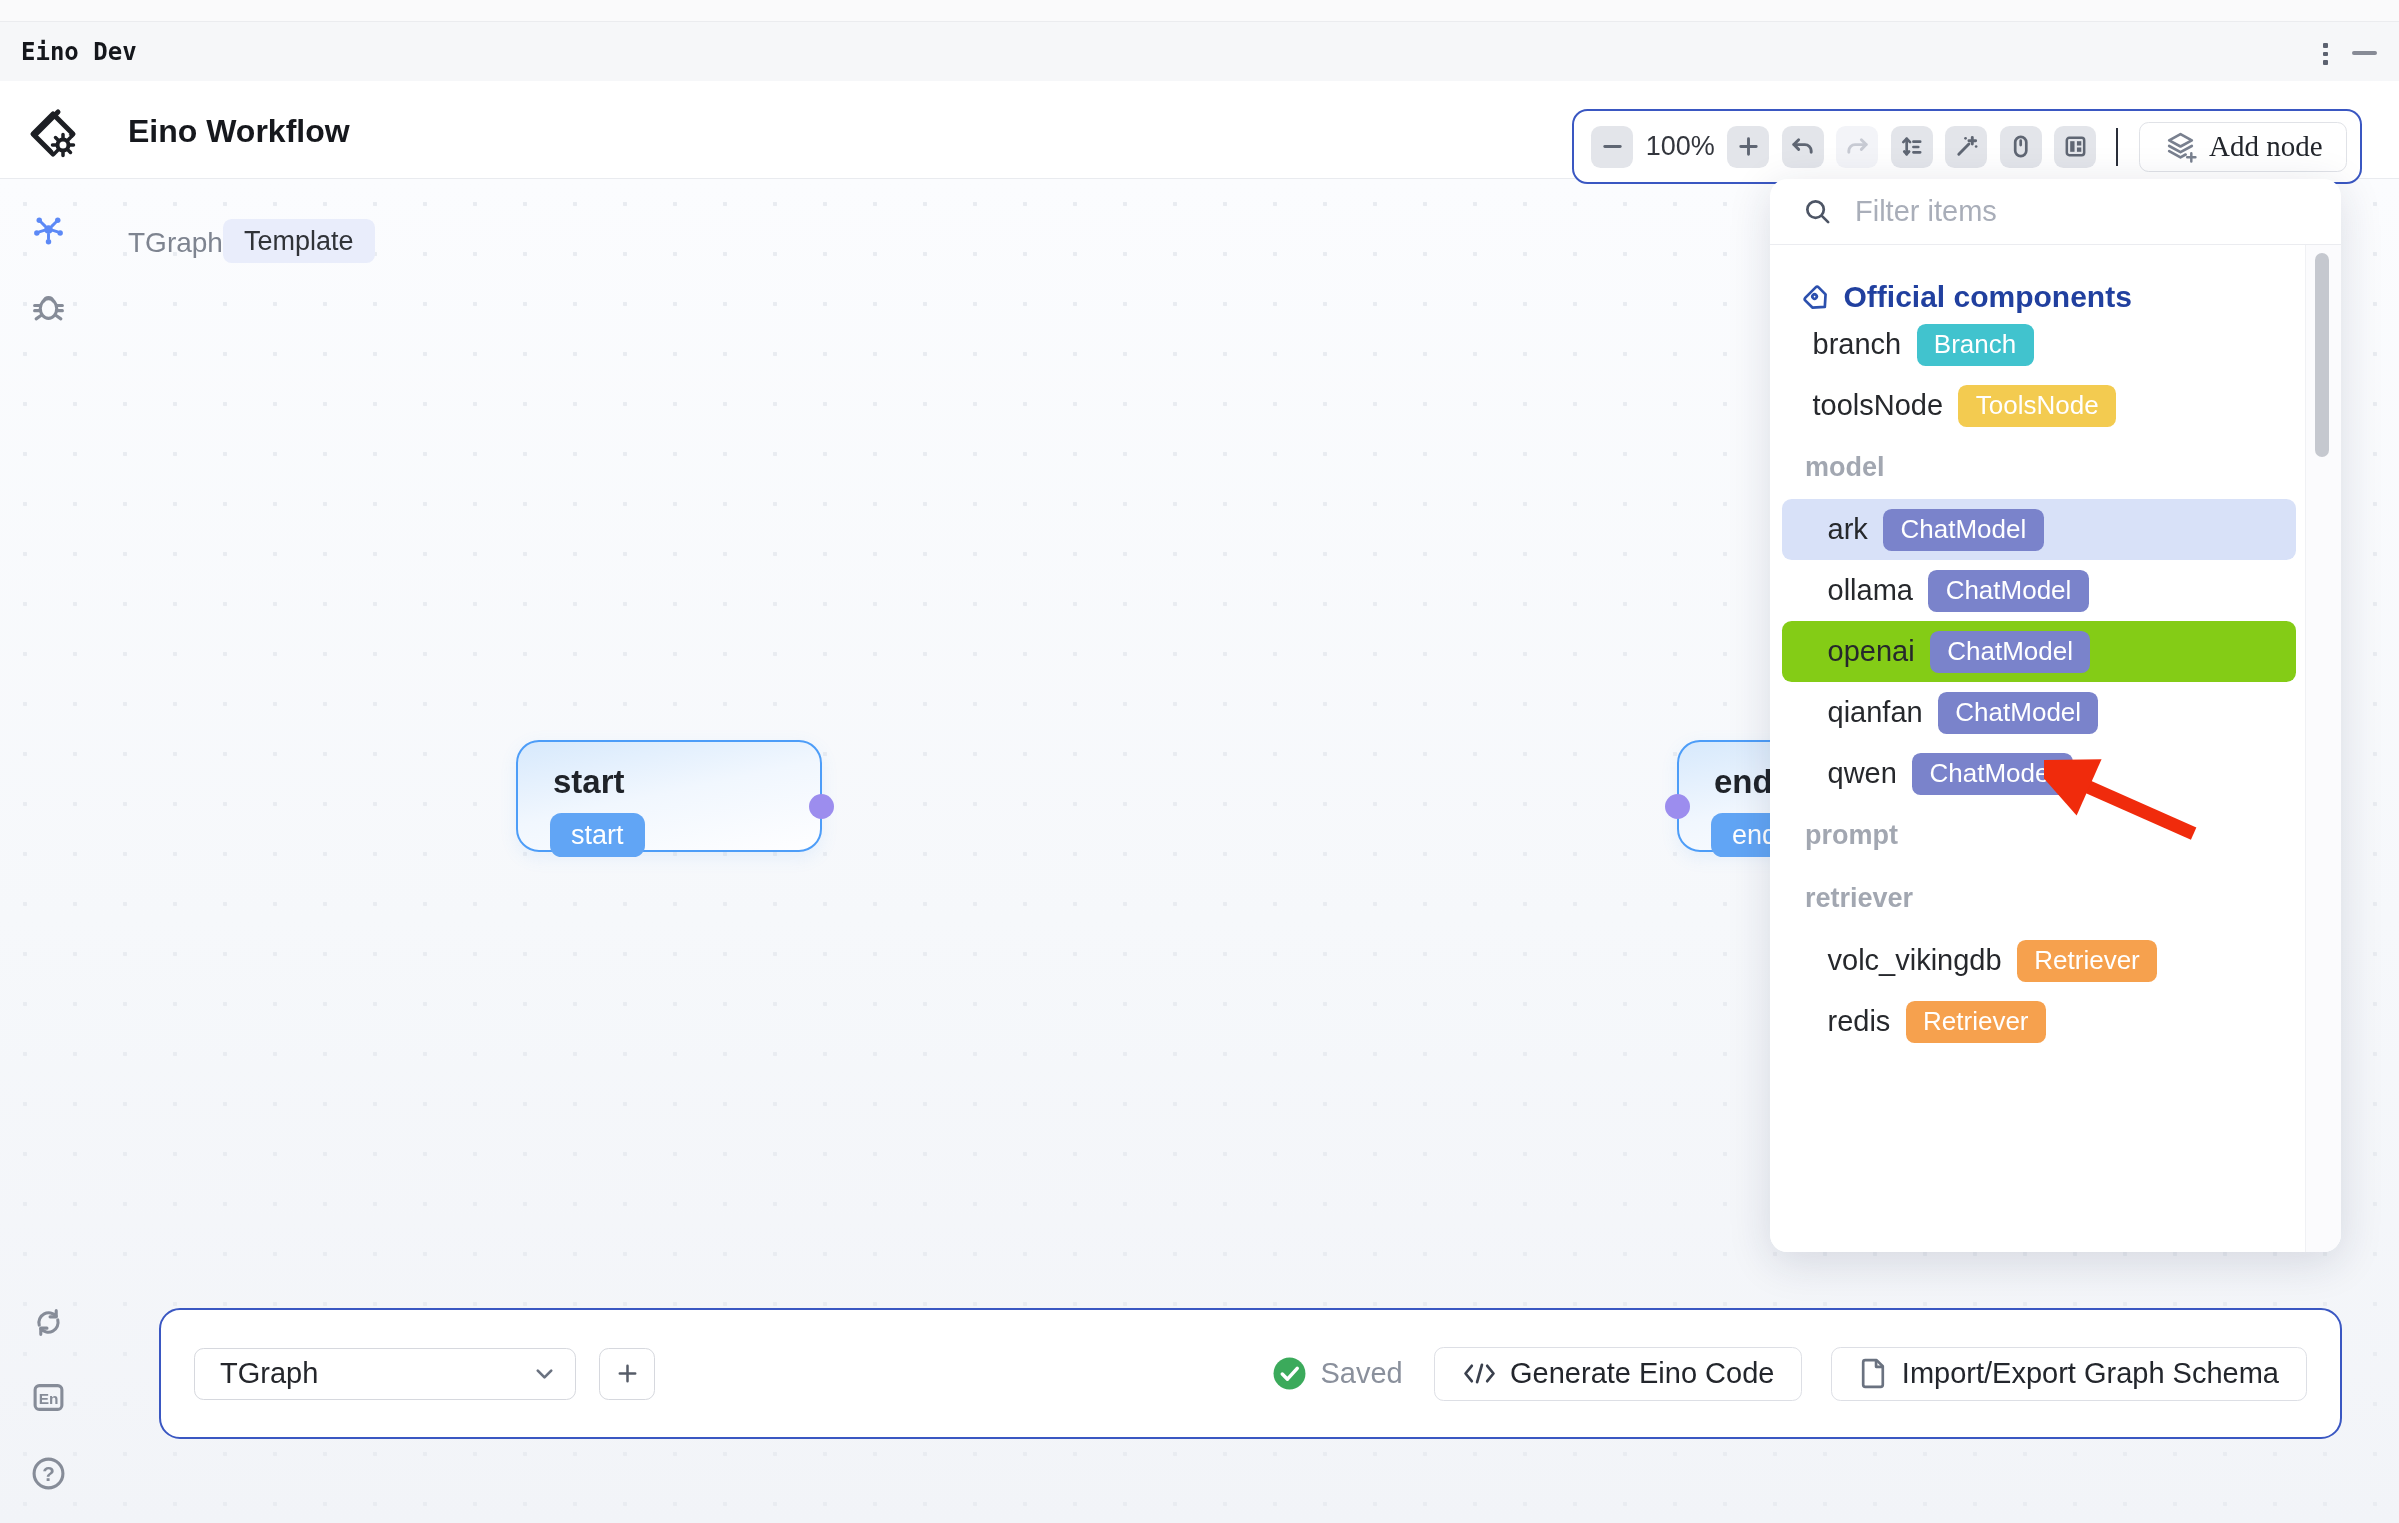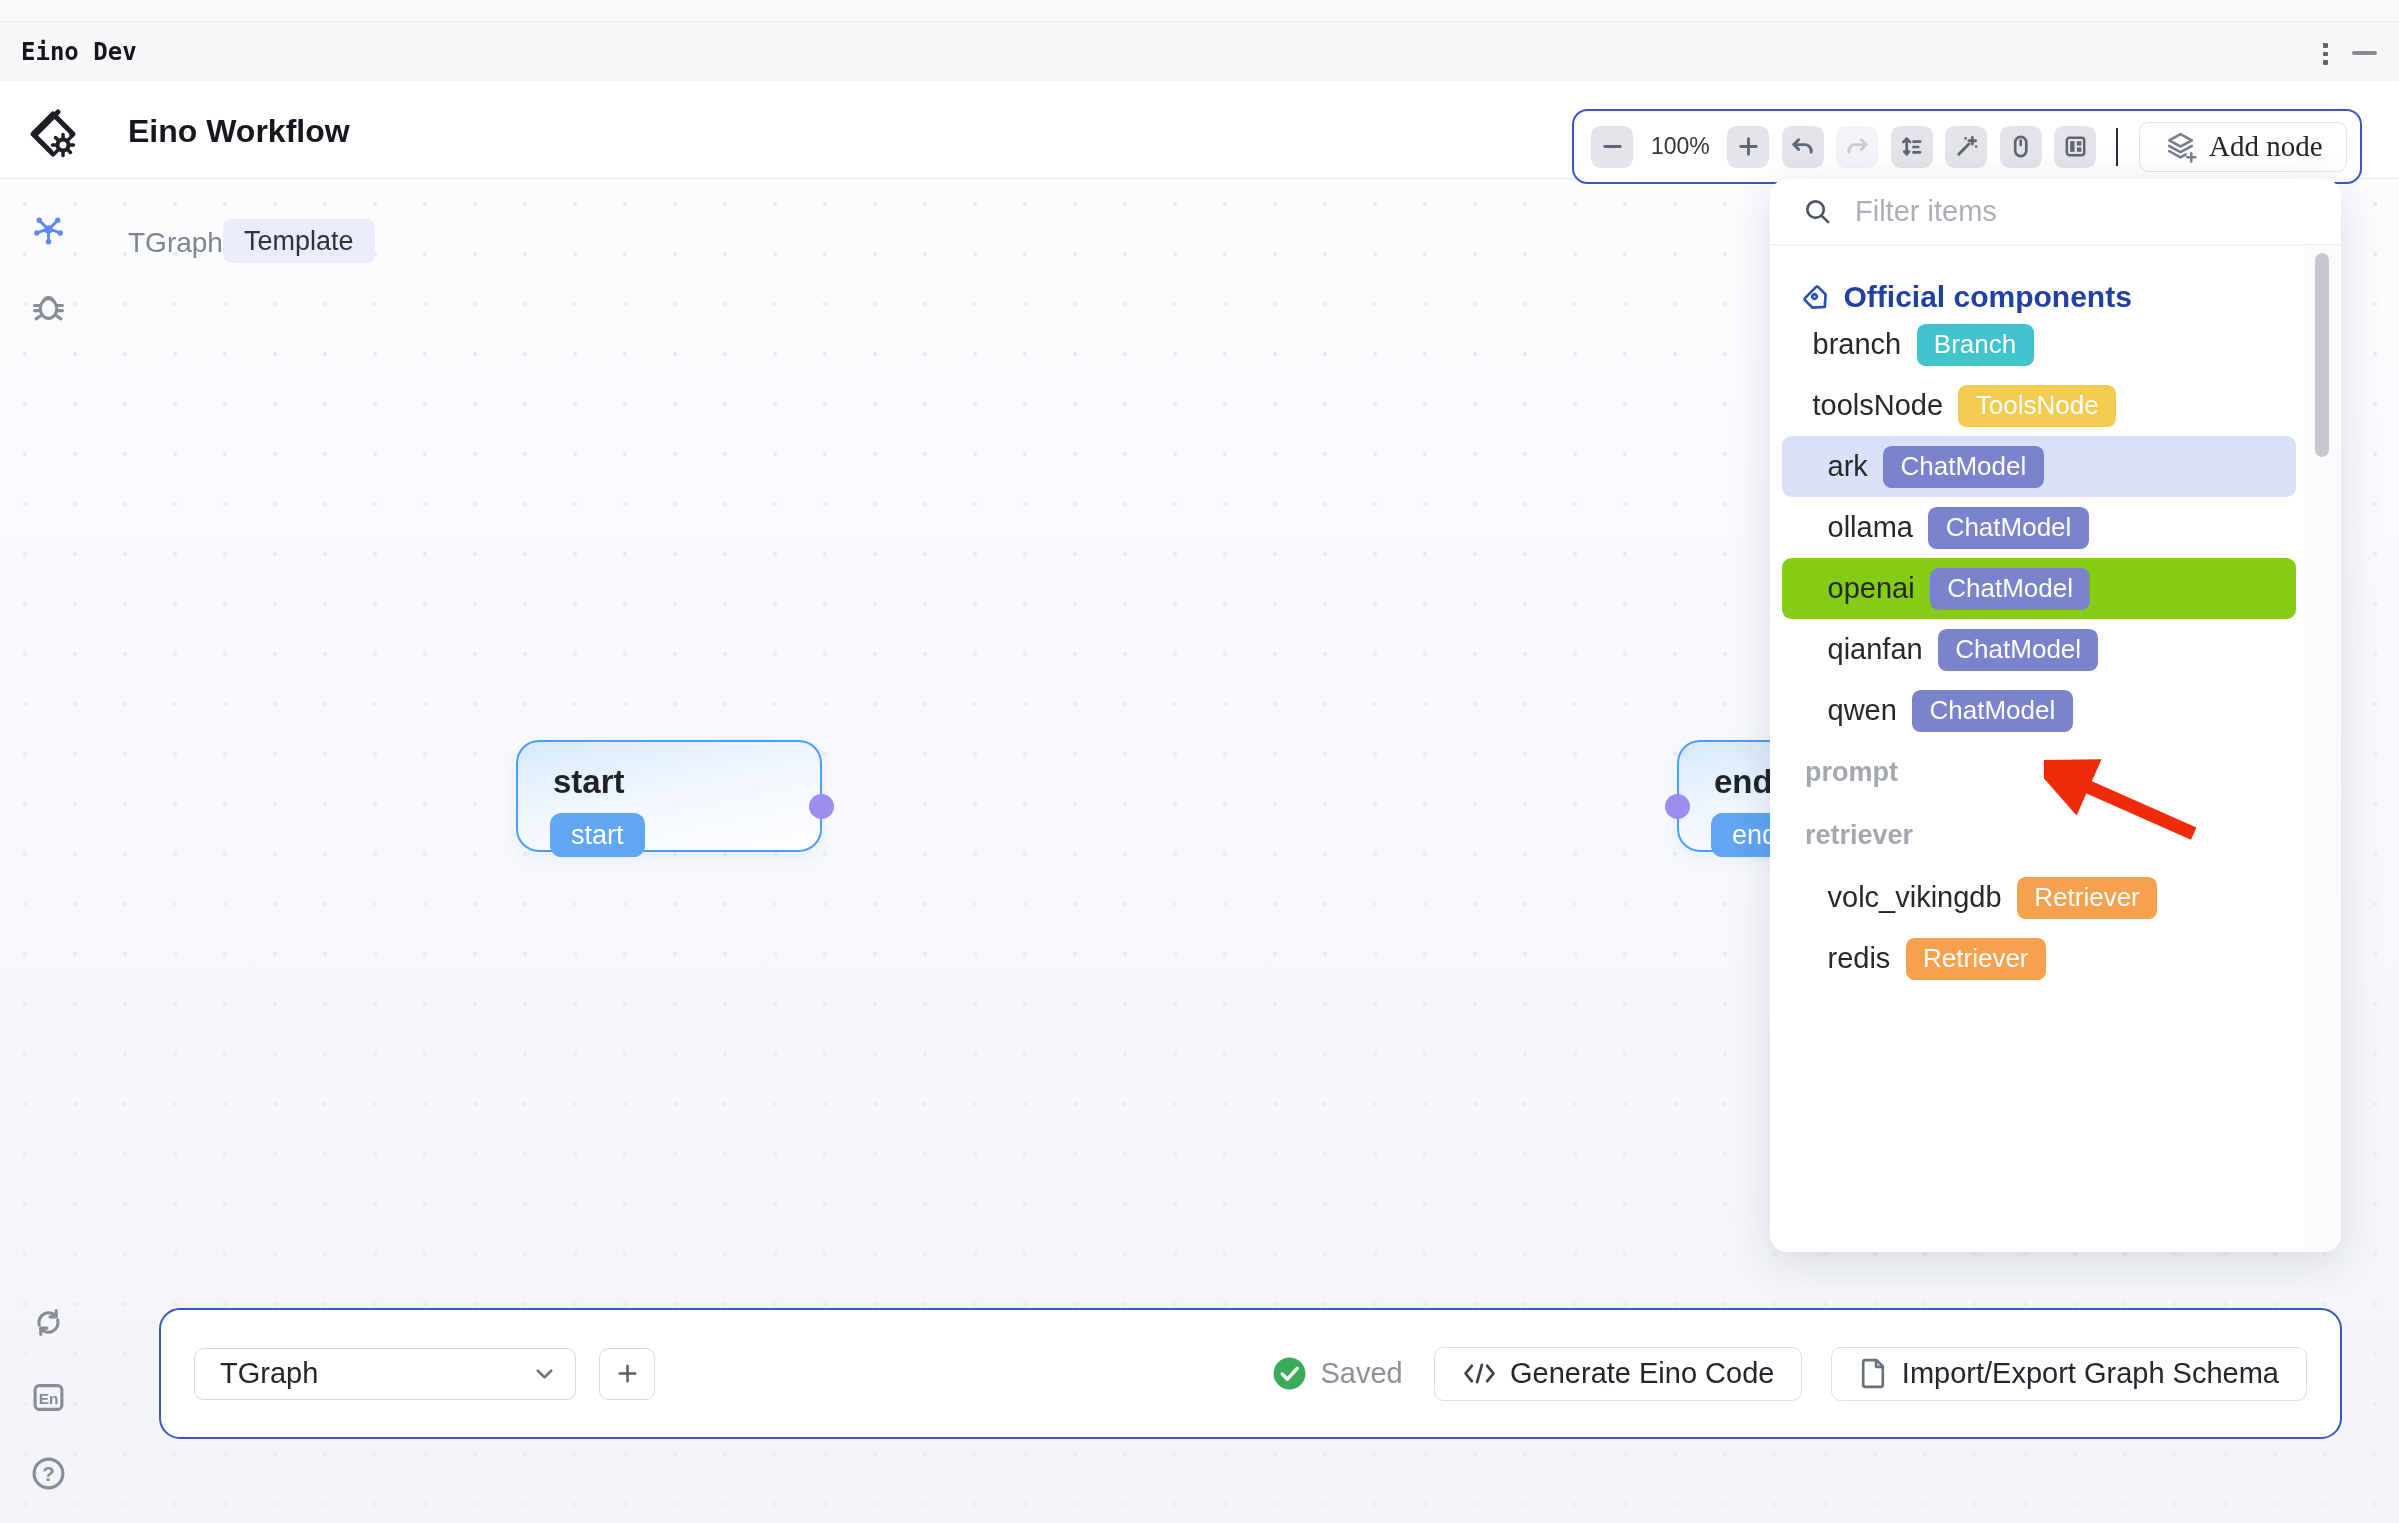--- a/index.html
+++ b/index.html
@@ -36,21 +36,21 @@
     padding:6.7px 21px;border-radius:11.5px;}
   .port{position:absolute;width:25px;height:25px;border-radius:50%;background:#9C8DEE;top:52px;}
   .port.right{right:-14.4px;} .port.left{left:-14.4px;}
   
   .toolbar{position:absolute;left:1572px;top:109px;width:790px;height:75px;box-sizing:border-box;
     background:#fff;border:2.9px solid #3A57C2;border-radius:15.4px;z-index:4;
     display:flex;align-items:center;padding:0 17.3px;gap:12.5px;}
   .tbtn{width:42px;height:42px;border-radius:9.6px;background:#E3E5EA;color:#5F6673;
     display:flex;align-items:center;justify-content:center;flex:0 0 auto;}
   .tbtn.disabled{background:#F3F4F8;color:#C7CAD3;}
-  .zoom-label{font-size:23px;color:#33363D;width:69px;text-align:center;flex:0 0 auto;}
+  .zoom-label{font-size:27px;color:#33363D;width:69px;text-align:center;flex:0 0 auto;}
   .tb-divider{width:1.9px;height:38px;background:#2A2E39;margin:0 7.7px;flex:0 0 auto;}
   .add-node-btn{height:48px;border:1.9px solid #E0E2E7;border-radius:9.6px;background:#fff;
     display:flex;align-items:center;gap:11.5px;padding:0 23px;font-size:29px;color:#23262C;flex:0 0 auto;font-family:Liberation Serif, serif;}
   .add-node-btn .ic{color:#79808F;display:flex;}
   
   .panel{position:absolute;left:1770px;top:179px;width:571px;height:1073px;background:#fff;border-radius:17.3px;
     box-shadow:0 9.6px 44px rgba(25,35,70,0.14);z-index:5;overflow:hidden;}
   .search-row{position:absolute;left:0;top:0;width:100%;height:66px;border-bottom:1.9px solid #EBECF0;
     display:flex;align-items:center;padding-left:33px;box-sizing:border-box;}
   .search-row .ic{color:#4D5565;display:flex;margin-right:21px;}
@@ -271,20 +271,21 @@
     </div>
 
   <div class="item-row">
         <span class="item-label">branch</span>
         <span class="item-badge" style="background: rgb(65, 195, 206);">Branch</span>
       </div>
       <div class="item-row">
         <span class="item-label">toolsNode</span>
         <span class="item-badge" style="background: rgb(243, 203, 80);">ToolsNode</span>
       </div>
+      <div class="group-header">model</div>
       <div class="item-row indented hl-selected">
         <span class="item-label">ark</span>
         <span class="item-badge" style="background: rgb(122, 131, 203);">ChatModel</span>
       </div>
       <div class="item-row indented">
         <span class="item-label">ollama</span>
         <span class="item-badge" style="background: rgb(122, 131, 203);">ChatModel</span>
       </div>
       <div class="item-row indented hl-hover">
         <span class="item-label">openai</span>

